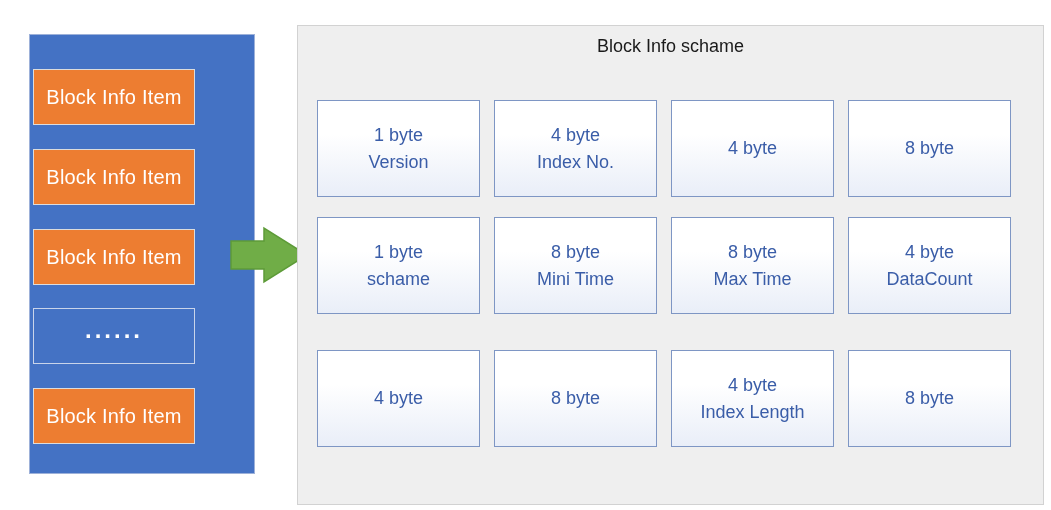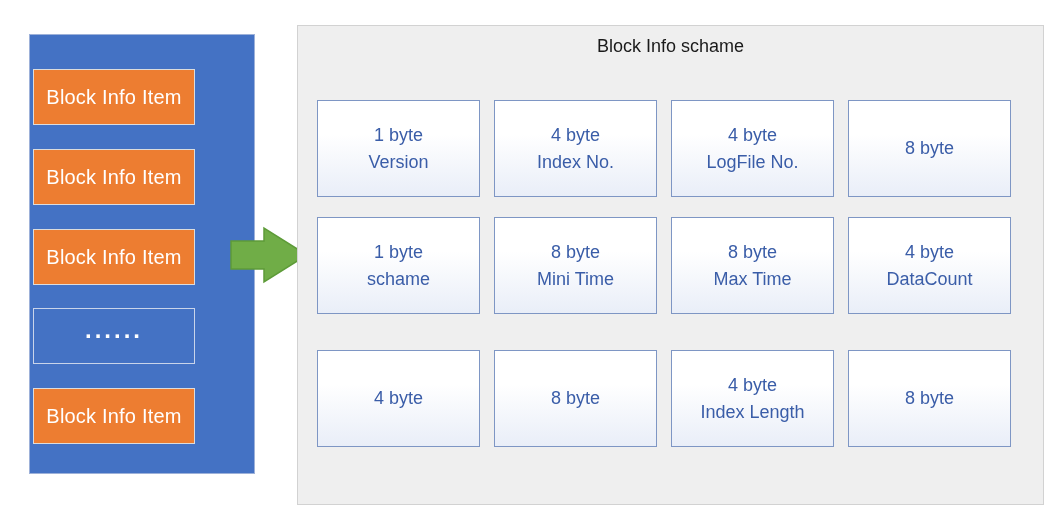--- a/index.html
+++ b/index.html
@@ -131,21 +131,20 @@
   <div class="cell" style="left: 19px; top: 74px;">
         <span>1 byte</span>
         <span>Version</span>
       </div>
       <div class="cell" style="left: 196px; top: 74px;">
         <span>4 byte</span>
         <span>Index No.</span>
       </div>
       <div class="cell" style="left: 373px; top: 74px;">
         <span>4 byte</span>
-        <span>LogFile No.</span>
       </div>
       <div class="cell" style="left: 550px; top: 74px;">
         <span>8 byte</span>
       </div>
       <div class="cell" style="left: 19px; top: 191px;">
         <span>1 byte</span>
         <span>schame</span>
       </div>
       <div class="cell" style="left: 196px; top: 191px;">
         <span>8 byte</span>

